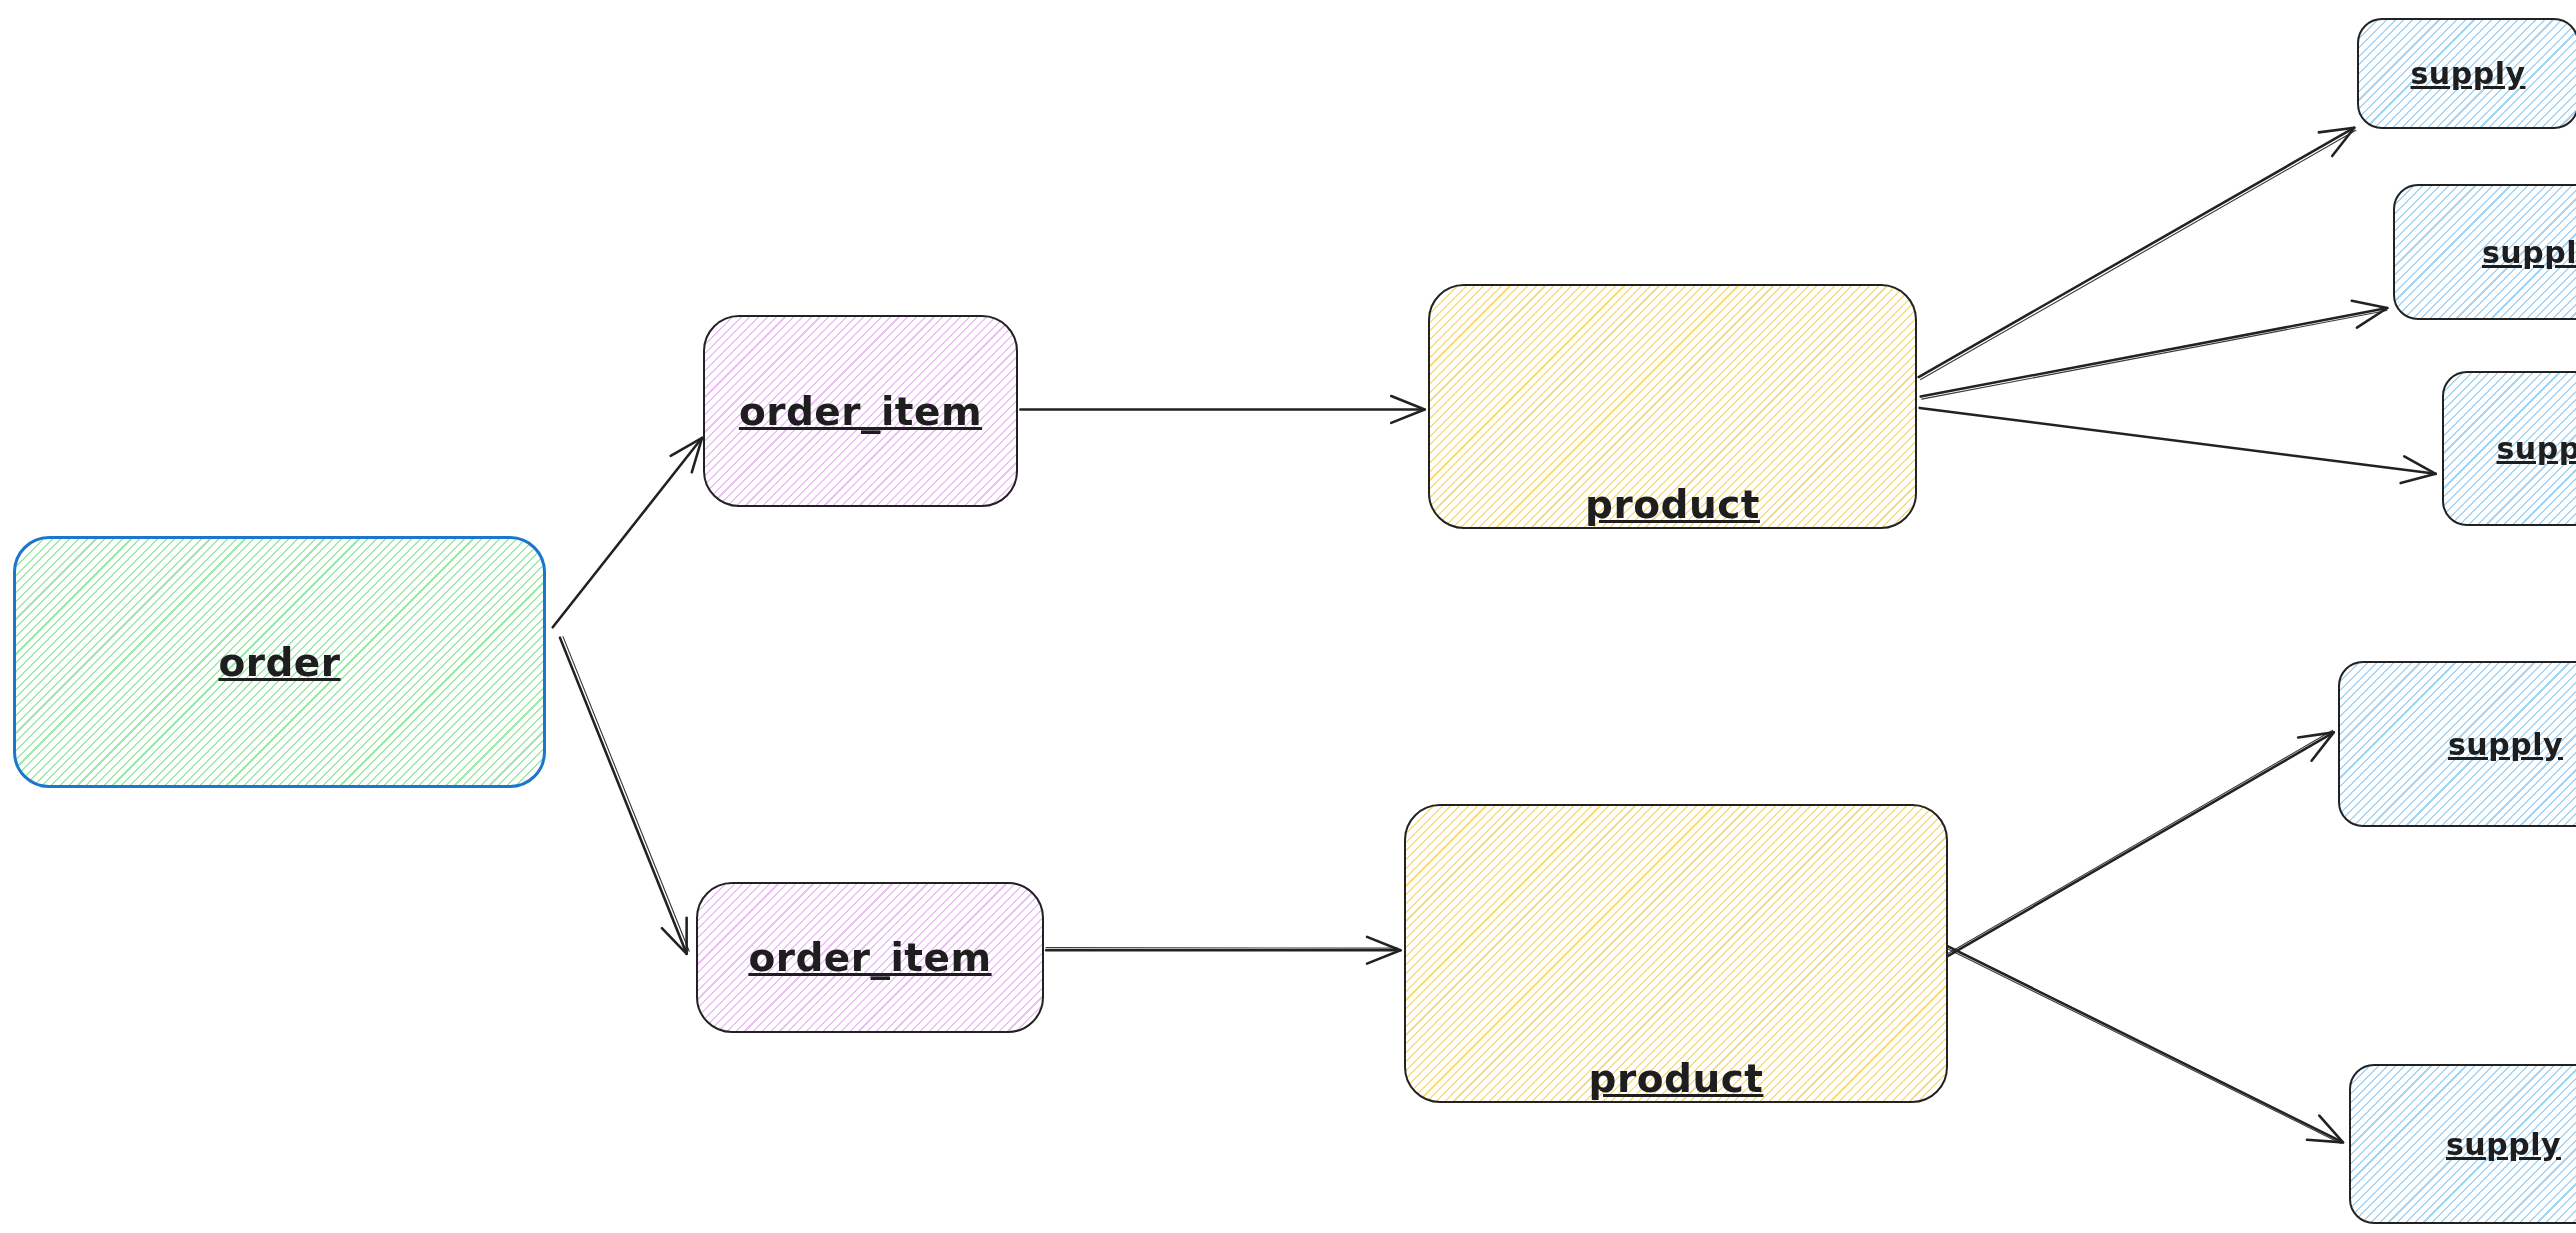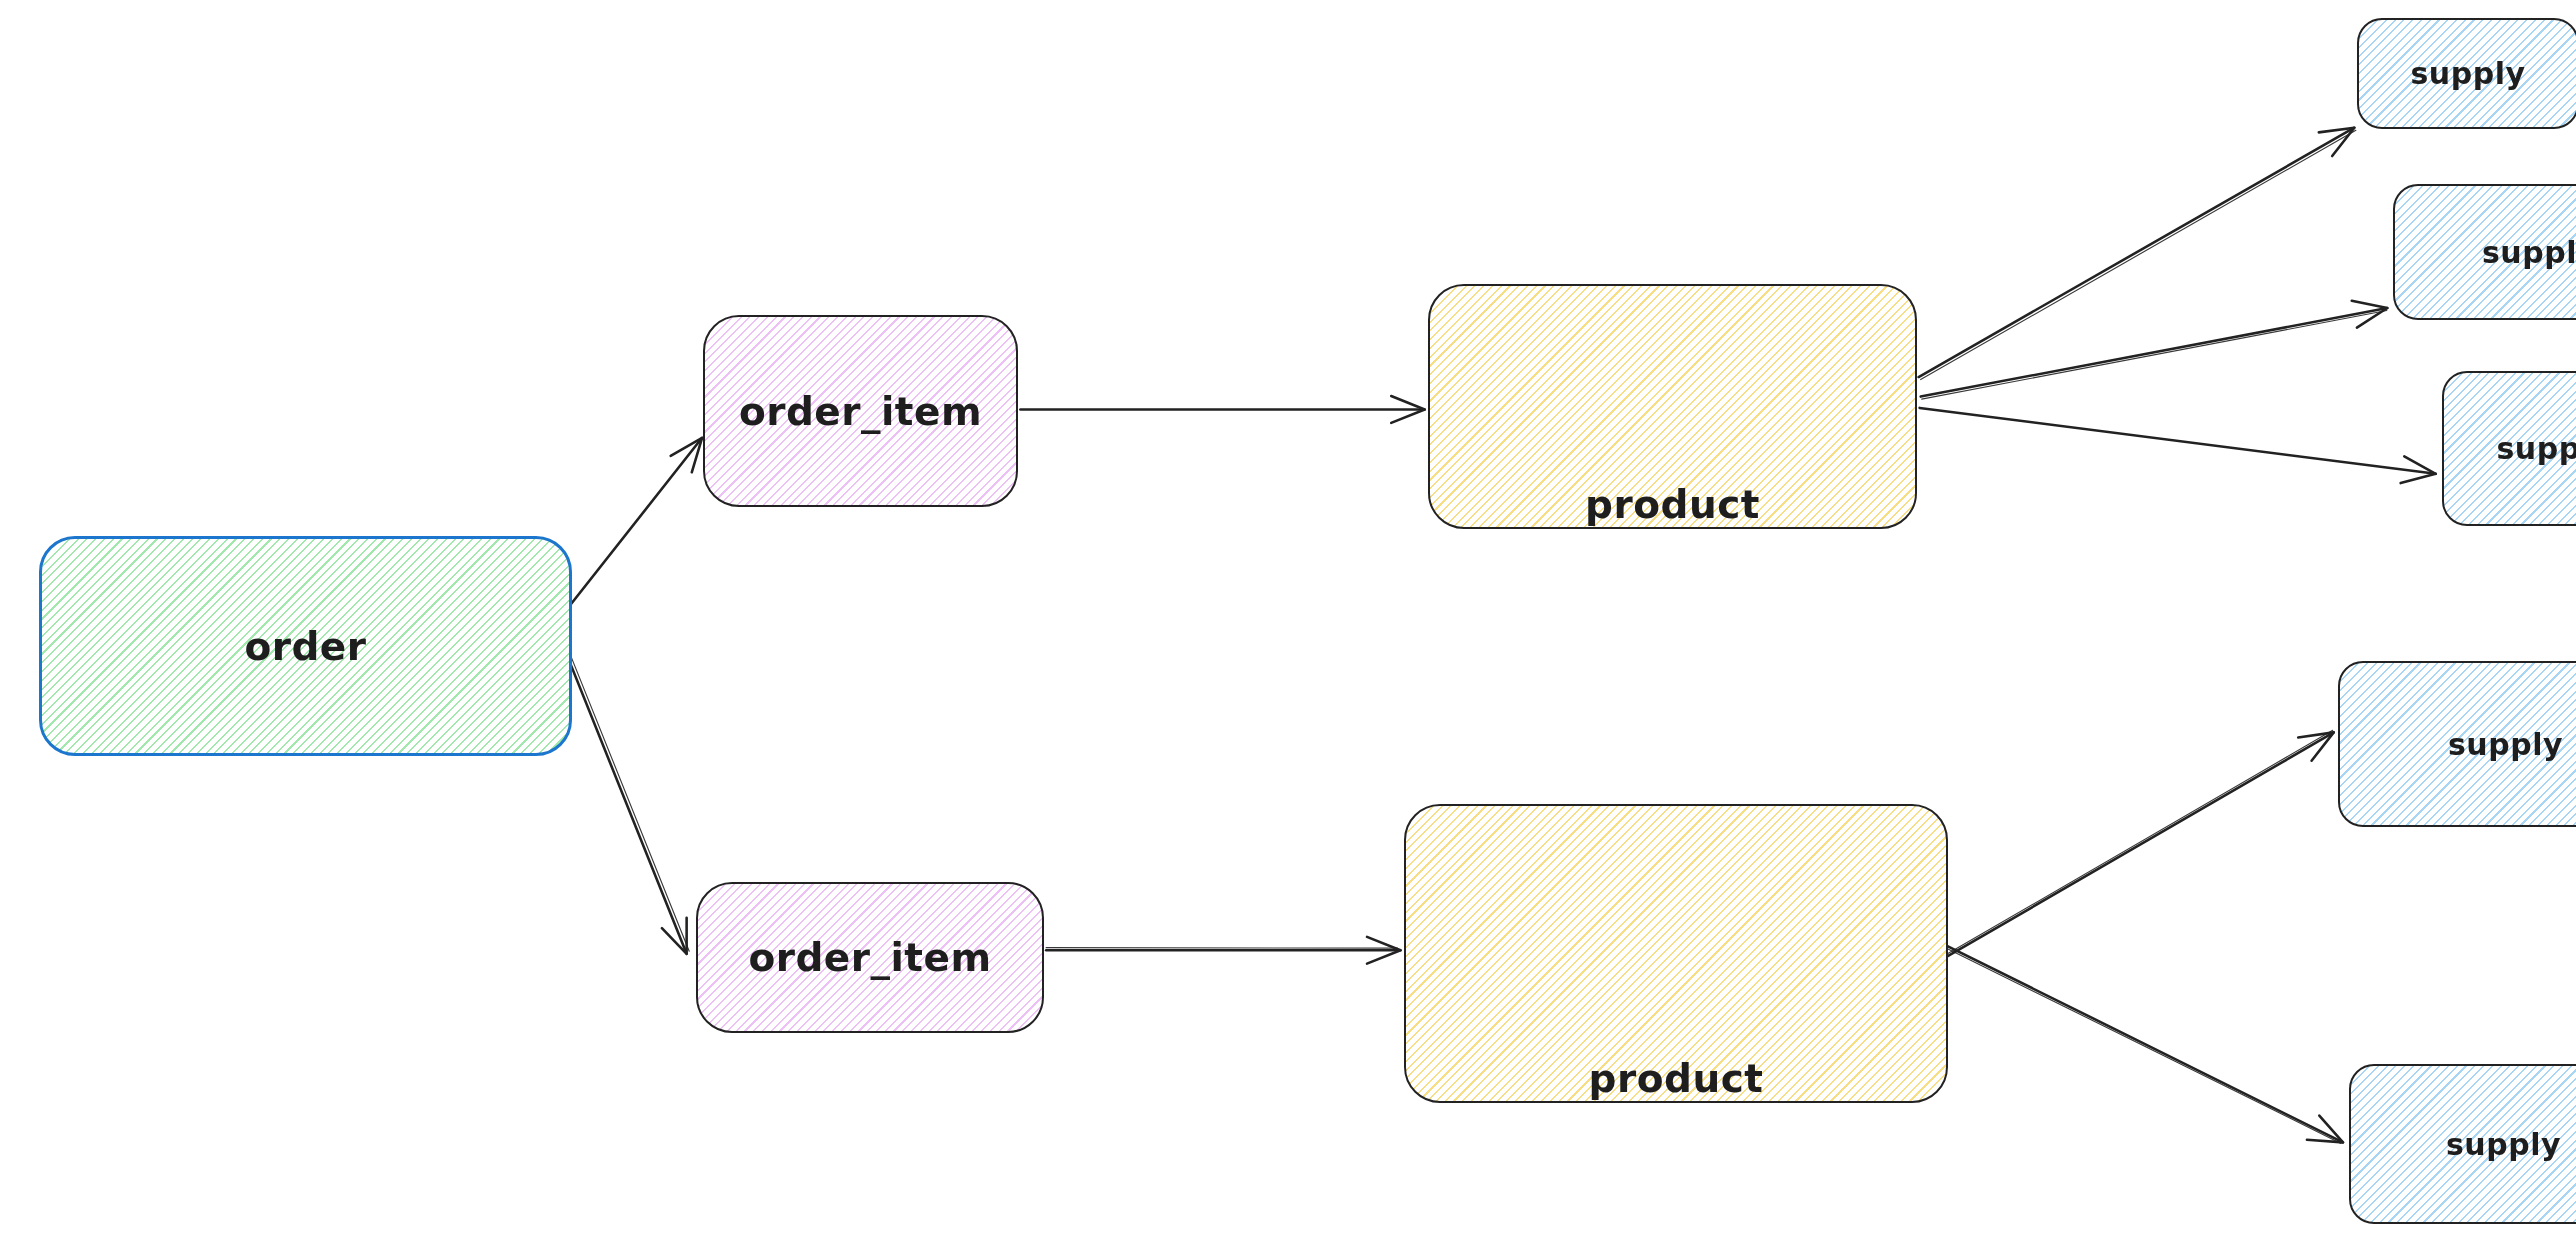--- a/index.html
+++ b/index.html
@@ -72,20 +72,21 @@
       var(--hatch_blue, #a9d5f5) 0px, var(--hatch_blue, #a9d5f5) 1.5px,
       transparent 1.5px, transparent 6.2px);
   }
   .label {
     font-weight: bold;
     color: var(--text, #1e1e1e);
     font-size: 39px;
     letter-spacing: 0.5px;
     white-space: nowrap;
     user-select: none;
+    text-decoration: underline;
   }
   .node.small .label { font-size: 30px; }
 </style>
 </head>
 <body>
 
 <div class="canvas">
 
   <svg class="edges" viewBox="0 0 5240 2394">
     <g>
@@ -125,21 +126,21 @@
       <line class="shaft thin" x1="3780" y1="1852" x2="4528" y2="1418"></line>
       <path class="head" d="M4461 1432 L4530 1422 L4487 1477"></path>
     </g>
     <g>
       <line class="shaft" x1="3778" y1="1836" x2="4548" y2="2218"></line>
       <line class="shaft thin" x1="3780" y1="1842" x2="4544" y2="2220"></line>
       <path class="head" d="M4502 2166 L4548 2218 L4478 2213"></path>
     </g>
   </svg>
 
-  <div class="node big order hatch-green" style="left:13px; top:536px; width:533px; height:220px;margin-left:26px;">
+  <div class="node big order hatch-green" style="left:13px; top:536px; width:533px; height:252px;">
     <span class="label">order</span>
   </div>
 
   <div class="node big hatch-pink" style="left:703px; top:315px; width:315px; height:192px;">
     <span class="label">order_item</span>
   </div>
 
   <div class="node big hatch-pink" style="left:696px; top:882px; width:348px; height:151px;">
     <span class="label">order_item</span>
   </div>

